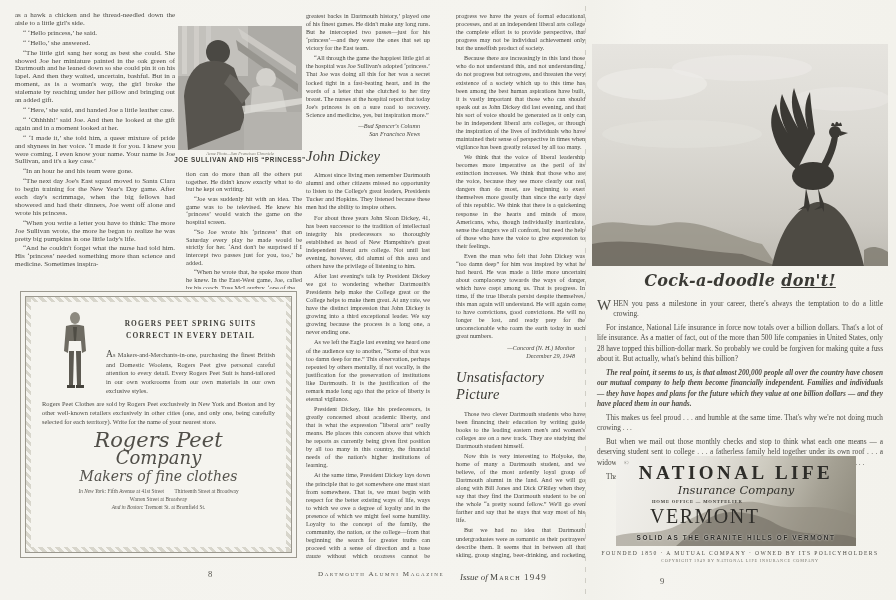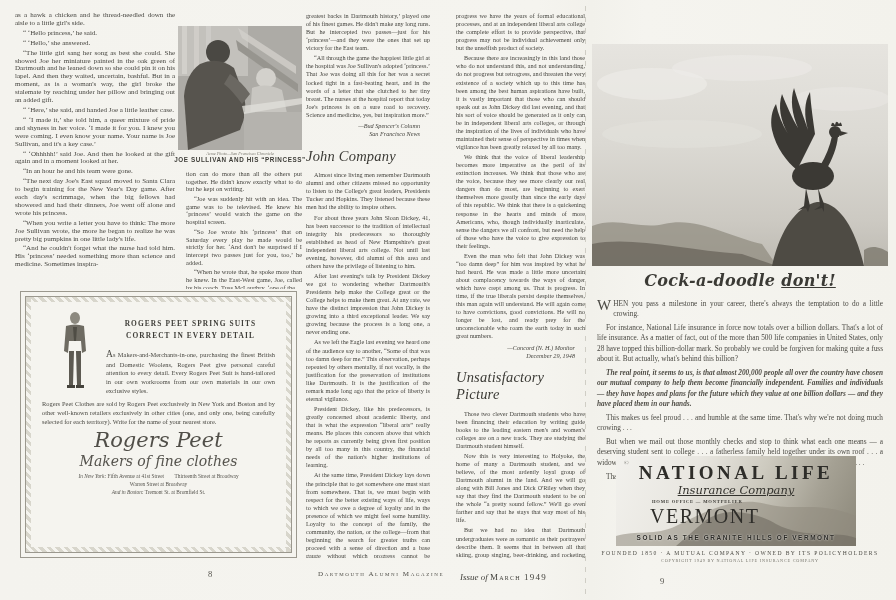--- a/index.html
+++ b/index.html
@@ -87,21 +87,21 @@
   .nl-text p.ital { font-style:italic; font-weight:bold; color:#4f4d46; }
   .nl-tagline { text-align:center; font-style:italic; font-weight:bold; font-size:7.8px;
     margin-top:5px; color:#45443e; }
   .nl-logo { position:absolute; left:24px; top:456px; width:240px; height:90px; overflow:hidden;
     background:linear-gradient(115deg,#f2f1ed 0%,#e9e7e1 30%,#cdcabf 55%,#a5a194 78%,#8b8779 100%); }
   .nl-logo svg { position:absolute; left:0; bottom:0; }
   .nl-mark { position:absolute; left:8px; top:4px; font-size:6px; color:#55534d; }
   .nl-name { position:absolute; left:0; top:6px; width:100%; text-align:center; font-size:19px;
     letter-spacing:3.5px; color:#2e2d29; font-weight:bold; }
   .nl-ins { position:absolute; left:30px; top:27px; width:180px; text-align:center;
-    font-style:italic; font-size:11.5px; color:#34332e; font-family:"DejaVu Serif",serif;text-decoration:underline; }
+    font-style:italic; font-size:11.5px; color:#34332e; font-family:"DejaVu Serif",serif; }
   .nl-office { position:absolute; left:36px; top:43px; font-size:4.6px; letter-spacing:.8px;
     font-weight:bold; color:#3c3b36; }
   .nl-vt { position:absolute; left:34px; top:49px; font-size:20px; letter-spacing:1.5px;
     color:#2f2e2a; }
   .nl-banner { position:absolute; left:0; bottom:5px; width:100%; text-align:center;
     font-family:"Liberation Sans",sans-serif; font-weight:bold; font-size:6.4px;
     letter-spacing:1.6px; color:#2c2b27; text-shadow:0 0 2px rgba(255,255,255,.9); }
   .nl-founded { position:absolute; left:0; top:550px; width:100%; text-align:center;
     font-size:5.6px; letter-spacing:1.4px; color:#4c4b45; }
   .nl-copy { position:absolute; left:0; top:558px; width:100%; text-align:center;
@@ -114,22 +114,22 @@
 <div class="canvas">
 
   <section>
 
     <div class="col c1 cont">
         <p>as a hawk a chicken and he thread-needled down the aisle to a little girl's side.</p>
         <p>“ ‘Hello princess,’ he said.</p>
         <p>“ ‘Hello,’ she answered.</p>
         <p>“The little girl sang her song as best she could. She showed Joe her miniature painted in the oak green of Dartmouth and he leaned down so she could pin it on his lapel. And then they waited, uncertain, bashful. But in a moment, as is a woman's way, the girl broke the stalemate by reaching under her pillow and bringing out an added gift.</p>
         <p>“ ‘Here,’ she said, and handed Joe a little leather case.</p>
+        <p>“ ‘Ohhhhh!’ said Joe. And then he looked at the gift again and in a moment looked at her.</p>
         <p>“ ‘I made it,’ she told him, a queer mixture of pride and shyness in her voice. ‘I made it for you. I knew you were coming. I even know your name. Your name is Joe Sullivan, and it's a key case.’</p>
-        <p>“ ‘Ohhhhh!’ said Joe. And then he looked at the gift again and in a moment looked at her.</p>
         <p>“In an hour he and his team were gone.</p>
         <p>“The next day Joe's East squad moved to Santa Clara to begin training for the New Year's Day game. After each day's scrimmage, when the big fellows had showered and had their dinners, Joe went off alone and wrote his princess.</p>
         <p>“When you write a letter you have to think: The more Joe Sullivan wrote, the more he began to realize he was pretty big pumpkins in one little lady's life.</p>
         <p>“And he couldn't forget what the nurse had told him. His ‘princess’ needed something more than science and medicine. Sometimes inspira-</p>
       </div>
 
     <figure class="photo">
       <svg width="124" height="124" viewBox="0 0 124 124">
         <rect x="0" y="0" width="124" height="124" fill="#adaba6"></rect>
         <rect x="0" y="0" width="70" height="50" fill="#c3c1bc"></rect>
@@ -160,21 +160,21 @@
     <div class="col c3">
       <div class="cont">
           <p>greatest backs in Dartmouth history,’ played one of his finest games. He didn't make any long runs. But he intercepted two passes—just for his ‘princess’—and they were the ones that set up victory for the East team.</p>
           <p>“All through the game the happiest little girl at the hospital was Joe Sullivan's adopted ‘princess.’ That Joe was doing all this for her was a secret locked tight in a fast-beating heart, and in the words of a letter that she clutched to her tiny breast. The nurses at the hospital report that today Joe's princess is on a sure road to recovery. Science and medicine, yes, but inspiration more.”</p>
         </div>
       <div class="attrib">
         <div>—Bud Spencer's Column</div>
         <div>San Francisco News</div>
       </div>
       <h2 class="art-head">
-        <div>John Company</div>
+        <div>John Dickey</div>
       </h2>
       <div>
           <p>Almost since living men remember Dartmouth alumni and other citizens missed no opportunity to listen to the College's great leaders, Presidents Tucker and Hopkins. They listened because these men had the ability to inspire others.</p>
           <p>For about three years John Sloan Dickey, 41, has been successor to the tradition of intellectual integrity his predecessors so thoroughly established as head of New Hampshire's great independent liberal arts college. Not until last evening, however, did alumni of this area and others have the privilege of listening to him.</p>
           <p>After last evening's talk by President Dickey we got to wondering whether Dartmouth's Presidents help make the College great or the College helps to make them great. At any rate, we have the distinct impression that John Dickey is growing into a third exceptional leader. We say growing because the process is a long one, a never ending one.</p>
           <p>As we left the Eagle last evening we heard one of the audience say to another, “Some of that was too damn deep for me.” This observation, perhaps repeated by others mentally, if not vocally, is the justification for the preservation of institutions like Dartmouth. It is the justification of the remark made long ago that the price of liberty is eternal vigilance.</p>
           <p>President Dickey, like his predecessors, is greatly concerned about academic liberty, and that is what the expression “liberal arts” really means. He places this concern above that which he reports as currently being given first position by all too many in this country, the financial needs of the nation's higher institutions of learning.</p>
           <p>At the same time, President Dickey lays down the principle that to get somewhere one must start from somewhere. That is, we must begin with respect for the better existing ways of life, ways to which we owe a degree of loyalty and in the presence of which we might feel some humility. Loyalty to the concept of the family, the community, the nation, or the college—from that beginning the search for greater truths can proceed with a sense of direction and a base gauge without which progress cannot be measured.</p>
         </div>
     </div>
@@ -213,20 +213,21 @@
         <div class="rp-head">
           <div>ROGERS PEET SPRING SUITS</div>
           <div>CORRECT IN EVERY DETAIL</div>
         </div>
         <div class="rp-body">
           <p>As Makers-and-Merchants-in-one, purchasing the finest British and Domestic Woolens, Rogers Peet give personal careful attention to every detail. Every Rogers Peet Suit is hand-tailored in our own workrooms from our own materials in our own exclusive styles.</p>
           <p>Rogers Peet Clothes are sold by Rogers Peet exclusively in New York and Boston and by other well-known retailers exclusively in other cities (one, and only one, being carefully selected for each territory). Write for the name of your nearest store.</p>
         </div>
         <div class="rp-script">
           <div class="l1">Rogers Peet</div>
+          <div class="l2">Company</div>
         </div>
         <div class="rp-tag">Makers of fine clothes</div>
         <div class="rp-addr"><span class="ital">In New York:</span> <span>Fifth Avenue at 41st Street  Thirteenth Street at Broadway</span><br><span>Warren Street at Broadway</span><br><span class="ital">And in Boston:</span> <span>Tremont St. at Bromfield St.</span></div>
       </div>
     </div>
 
     <div class="footer-8">8</div>
     <div class="footer-mag">Dartmouth Alumni Magazine</div>
     <div class="footer-issue">
       <span class="pre">Issue of</span>

